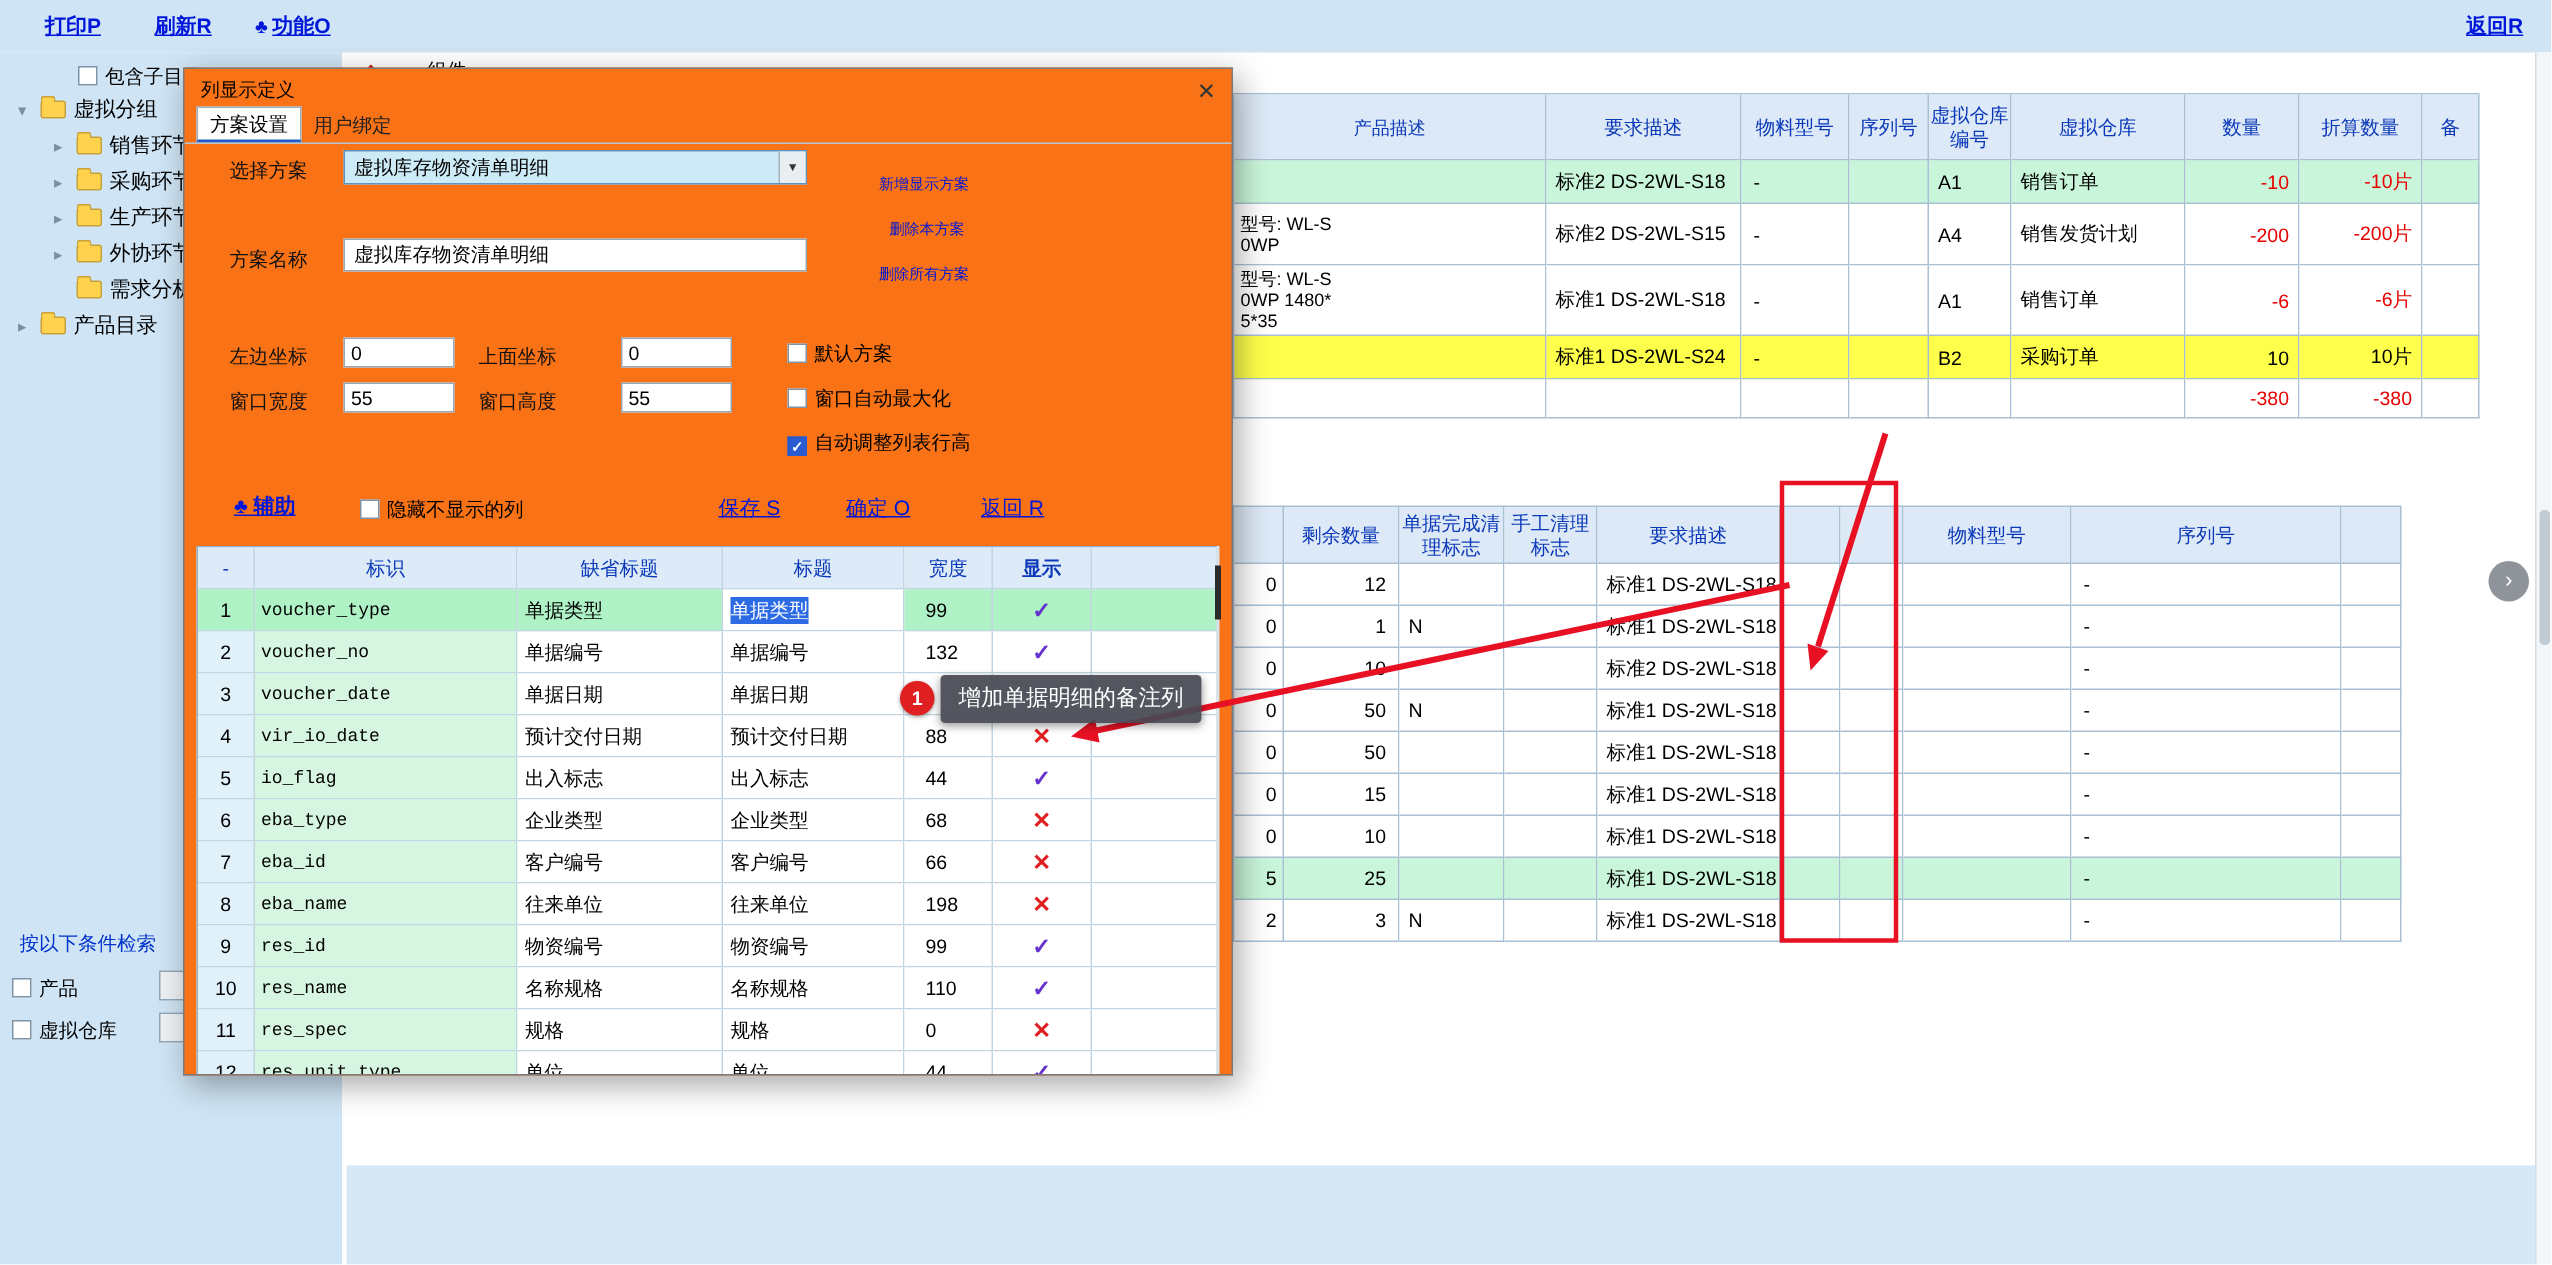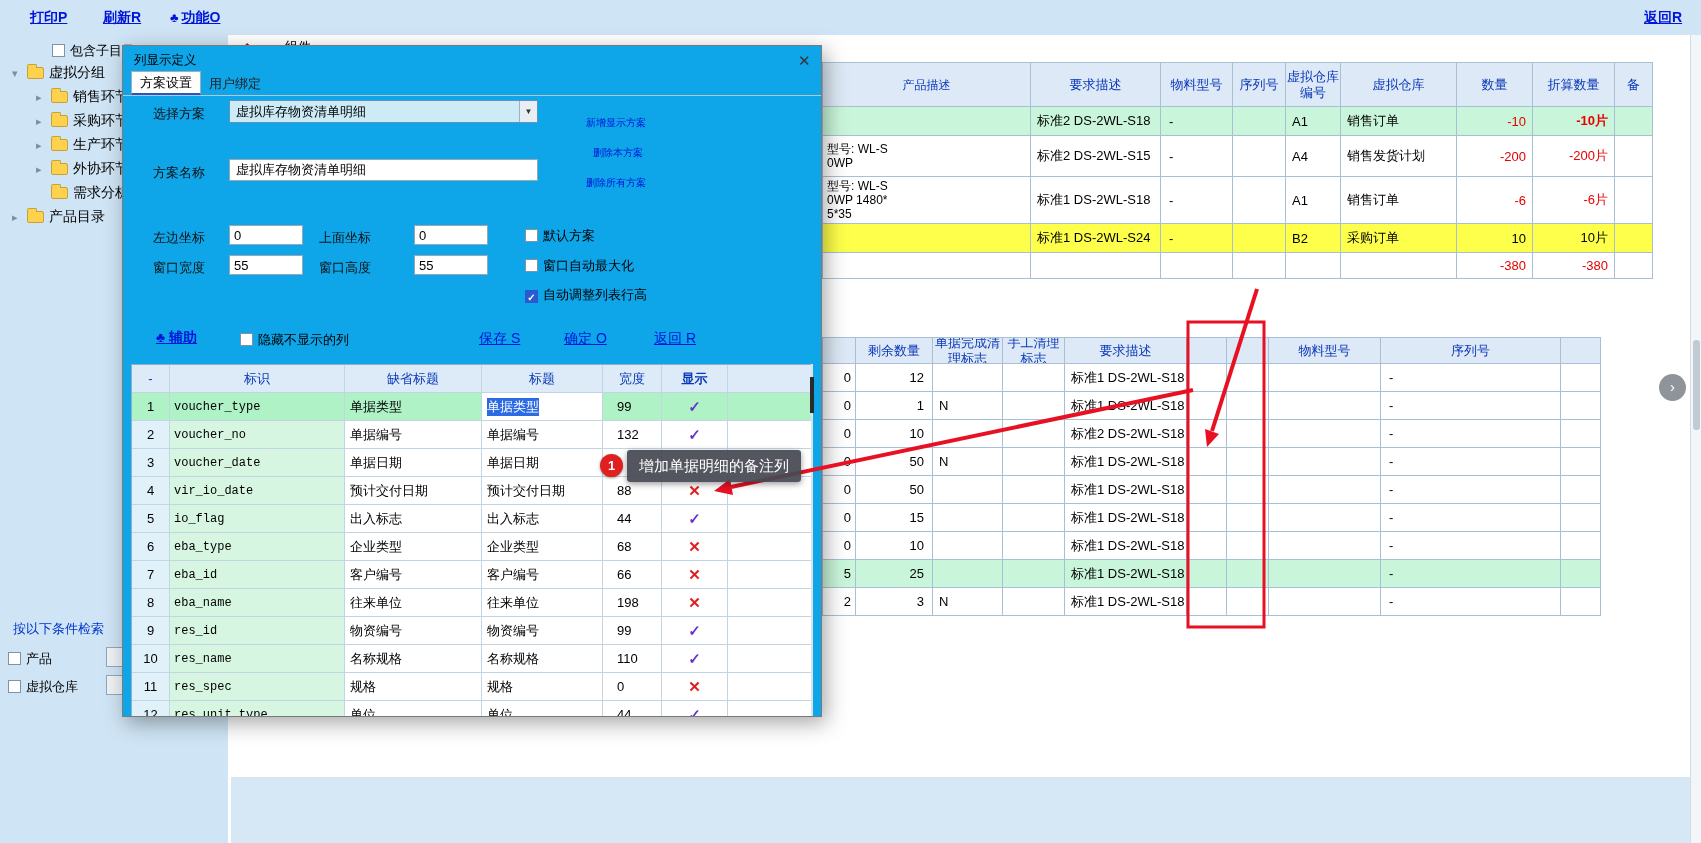--- a/index.html
+++ b/index.html
@@ -54,42 +54,42 @@
   .t4{width:55px;padding-left:6px}
   .t5{width:116px;padding-left:6px}
   .t6{width:76px;justify-content:flex-end;padding-right:6px}
   .t7{width:82px;justify-content:flex-end;padding-right:6px}
   .t8{width:38px}
   .trow.green .tc{background:#c9f6da}
   .trow.yellow .tc{background:#feff4a}
 
   
   #bottom-table{position:absolute;left:822px;top:337px;border-left:1px solid #a9c0d4;border-top:1px solid #a9c0d4;z-index:1;background:#fff}
-  #bottom-table .bhead{height:26px}
+  #bottom-table .bhead{height:38px}
   .brow{height:28px}
   .b0{width:33px;justify-content:flex-end;padding-right:4px}
   .b1{width:77px;justify-content:flex-end;padding-right:8px}
   .b2{width:70px;padding-left:6px}
   .b3{width:62px}
   .b4{width:122px;padding-left:6px}
   .b5{width:40px}
   .b6{width:42px}
   .b7{width:112px;padding-left:6px}
   .b8{width:180px;padding-left:8px}
   .b9{width:40px}
   .brow.green .bc{background:#c9f6da}
 
   
   #v-scroll{position:absolute;left:1690px;top:35px;width:11px;height:808px;background:#f2f6f9;border-left:1px solid #d5dde3;z-index:3}
   #v-thumb{position:absolute;left:2px;top:305px;width:7px;height:90px;background:#c0cbd3;border-radius:3px}
   #chev{position:absolute;left:1659px;top:374px;width:27px;height:27px;border-radius:50%;background:rgba(110,118,126,.78);color:#fff;font-size:15px;text-align:center;line-height:25px;z-index:3;cursor:pointer}
   #footer{position:absolute;left:231px;top:777px;width:1459px;height:66px;background:#d6e8f6;z-index:1}
 
   
-  #dialog{position:absolute;left:122px;top:45px;width:700px;height:672px;background:#0ea5e9;border:1px solid #7a7a7a;box-shadow:4px 6px 20px rgba(0,0,0,.35);z-index:10;overflow:hidden}
+  #dialog{position:absolute;left:122px;top:45px;width:700px;height:672px;background:#f97316;border:1px solid #7a7a7a;box-shadow:4px 6px 20px rgba(0,0,0,.35);z-index:10;overflow:hidden}
   #dialog .d{position:absolute}
   #dlg-title{left:11px;top:6px;font-size:12.5px}
   #dlg-close{left:675px;top:6px;font-size:15px;color:#333;cursor:pointer}
   .tab{height:24px;font-size:13px;text-align:left;line-height:22px;cursor:pointer;padding:0 8px}
   #tab1{left:8px;top:25px;background:#fdfdfd;border:1px solid #9ab0c0;border-bottom:2px solid #1f58c8}
   #tab2{left:78px;top:27px;height:22px;color:#222}
   #tabline{left:0;top:49px;width:700px;height:1px;background:#b5c6d4}
   .lbl{font-size:13px;color:#111;white-space:nowrap}
   #combo{left:106px;top:54px;width:309px;height:23px;background:#cdeaf7;border:1px solid #5e93c0;font-size:13px;line-height:21px;padding-left:6px}
   #combo-btn{left:396px;top:55px;width:18px;height:21px;background:#e9eef2;border-left:1px solid #9db2c2;text-align:center;font-size:8px;line-height:21px;color:#333;cursor:pointer}
@@ -206,21 +206,21 @@
       <div class="tc th t8">备</div>
     </div>
     <div class="trow green">
         <div class="tc t0"></div>
         <div class="tc t1">标准2 DS-2WL-S18</div>
         <div class="tc t2">-</div>
         <div class="tc t3"></div>
         <div class="tc t4">A1</div>
         <div class="tc t5">销售订单</div>
         <div class="tc t6" style="color: rgb(230, 0, 0);">-10</div>
-        <div class="tc t7" style="color: rgb(230, 0, 0); font-weight: bold;">-10片</div>
+        <div class="tc t7" style="color: rgb(230, 0, 0);">-10片</div>
         <div class="tc t8"></div>
       </div>
       <div class="trow">
         <div class="tc t0">型号: WL-S
 0WP</div>
         <div class="tc t1">标准2 DS-2WL-S15</div>
         <div class="tc t2">-</div>
         <div class="tc t3"></div>
         <div class="tc t4">A4</div>
         <div class="tc t5">销售发货计划</div>

